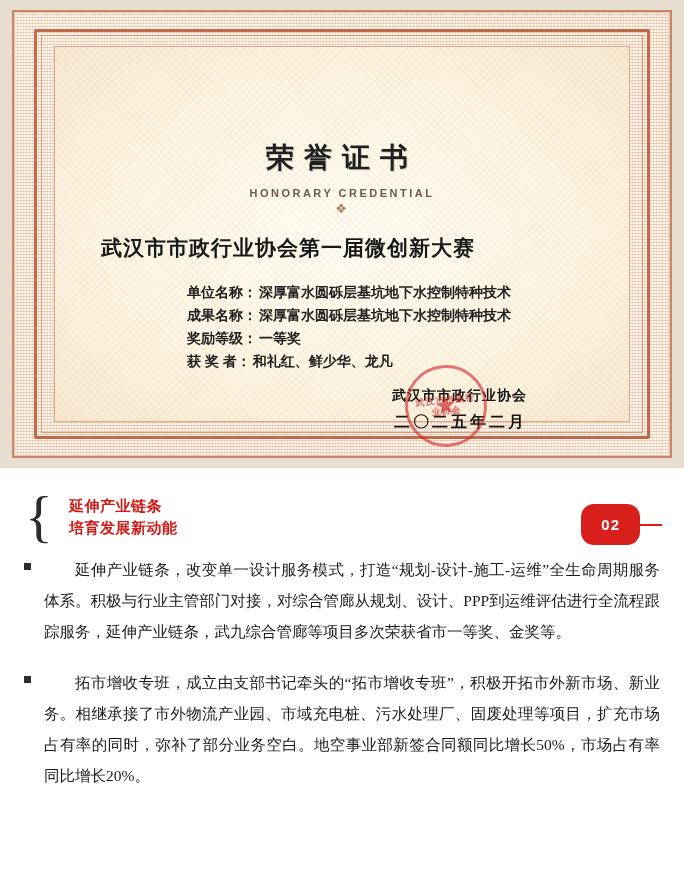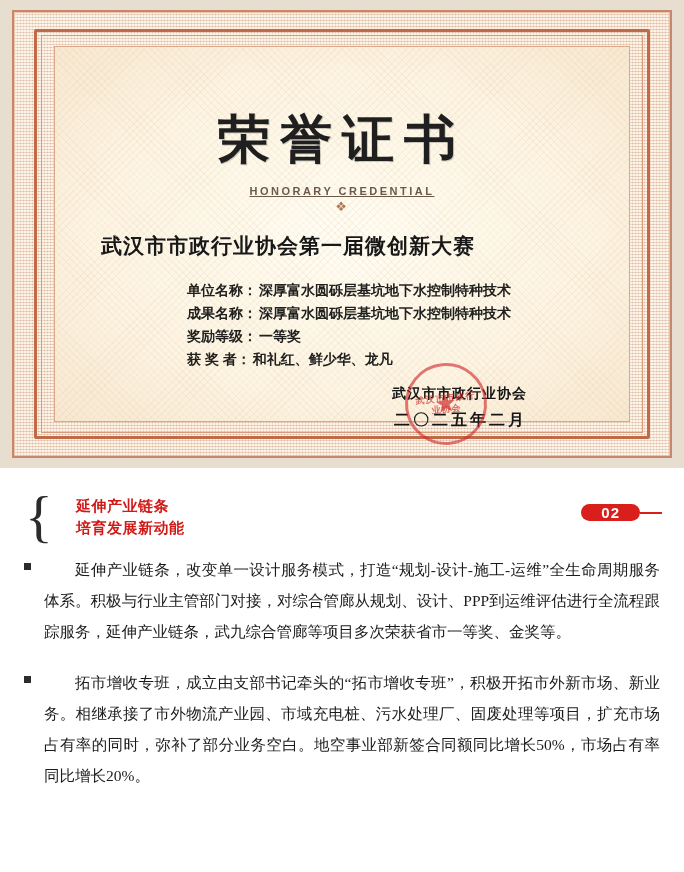--- a/index.html
+++ b/index.html
@@ -56,39 +56,38 @@
   .cert-content {
     position: absolute;
     left: 0; right: 0; top: 0; bottom: 0;
     padding: 0 46px;
     box-sizing: border-box;
   }
   .cert-title {
     text-align: center;
     font-family: "Liberation Serif", serif;
     font-weight: bold;
-    font-size: 52px;
+    font-size: 28px;
     letter-spacing: 10px;
     color: #1f1f1f;
-    margin-top: 58px;
+    margin-top: 92px;
     text-shadow: 1px 1px 0 rgba(0,0,0,0.18);
   }
   .cert-subtitle-row {
     display: flex;
     align-items: center;
     justify-content: center;
     margin-top: 10px;
     gap: 8px;
   }
   .cert-subtitle {
     font-size: 11px;
     letter-spacing: 2.5px;
     color: #6b5a4a;
     font-weight: bold;
-    text-decoration: underline;
   }
   .orn {
     text-align: center;
     color: #b07a55;
     font-size: 13px;
     letter-spacing: 2px;
     margin-top: 2px;
   }
   .cert-heading {
     font-family: "Liberation Serif", serif;
@@ -177,21 +176,21 @@
   .brace {
     font-family: "Liberation Serif", serif;
     font-size: 58px;
     color: #2b2b2b;
     line-height: 42px;
     width: 34px;
     text-align: center;
     font-weight: 300;
   }
   .sec-titles {
-    margin-left: 20px;
+    margin-left: 13px;
   }
   .sec-title {
     color: #d01a17;
     font-weight: bold;
     font-size: 15px;
     line-height: 22px;
     letter-spacing: 0.5px;
   }
   .badge-wrap {
     position: absolute;
@@ -199,21 +198,21 @@
     top: 14px;
     display: flex;
     align-items: center;
   }
   .badge {
     background: #d81f1c;
     color: #ffffff;
     font-weight: bold;
     font-size: 15px;
     border-radius: 13px;
-    padding: 0 20px;
+    padding: 12px 20px;
     letter-spacing: 1px;
   }
   .badge-tail {
     width: 22px;
     height: 2px;
     background: #d81f1c;
     margin-left: 0px;
   }
 
   

